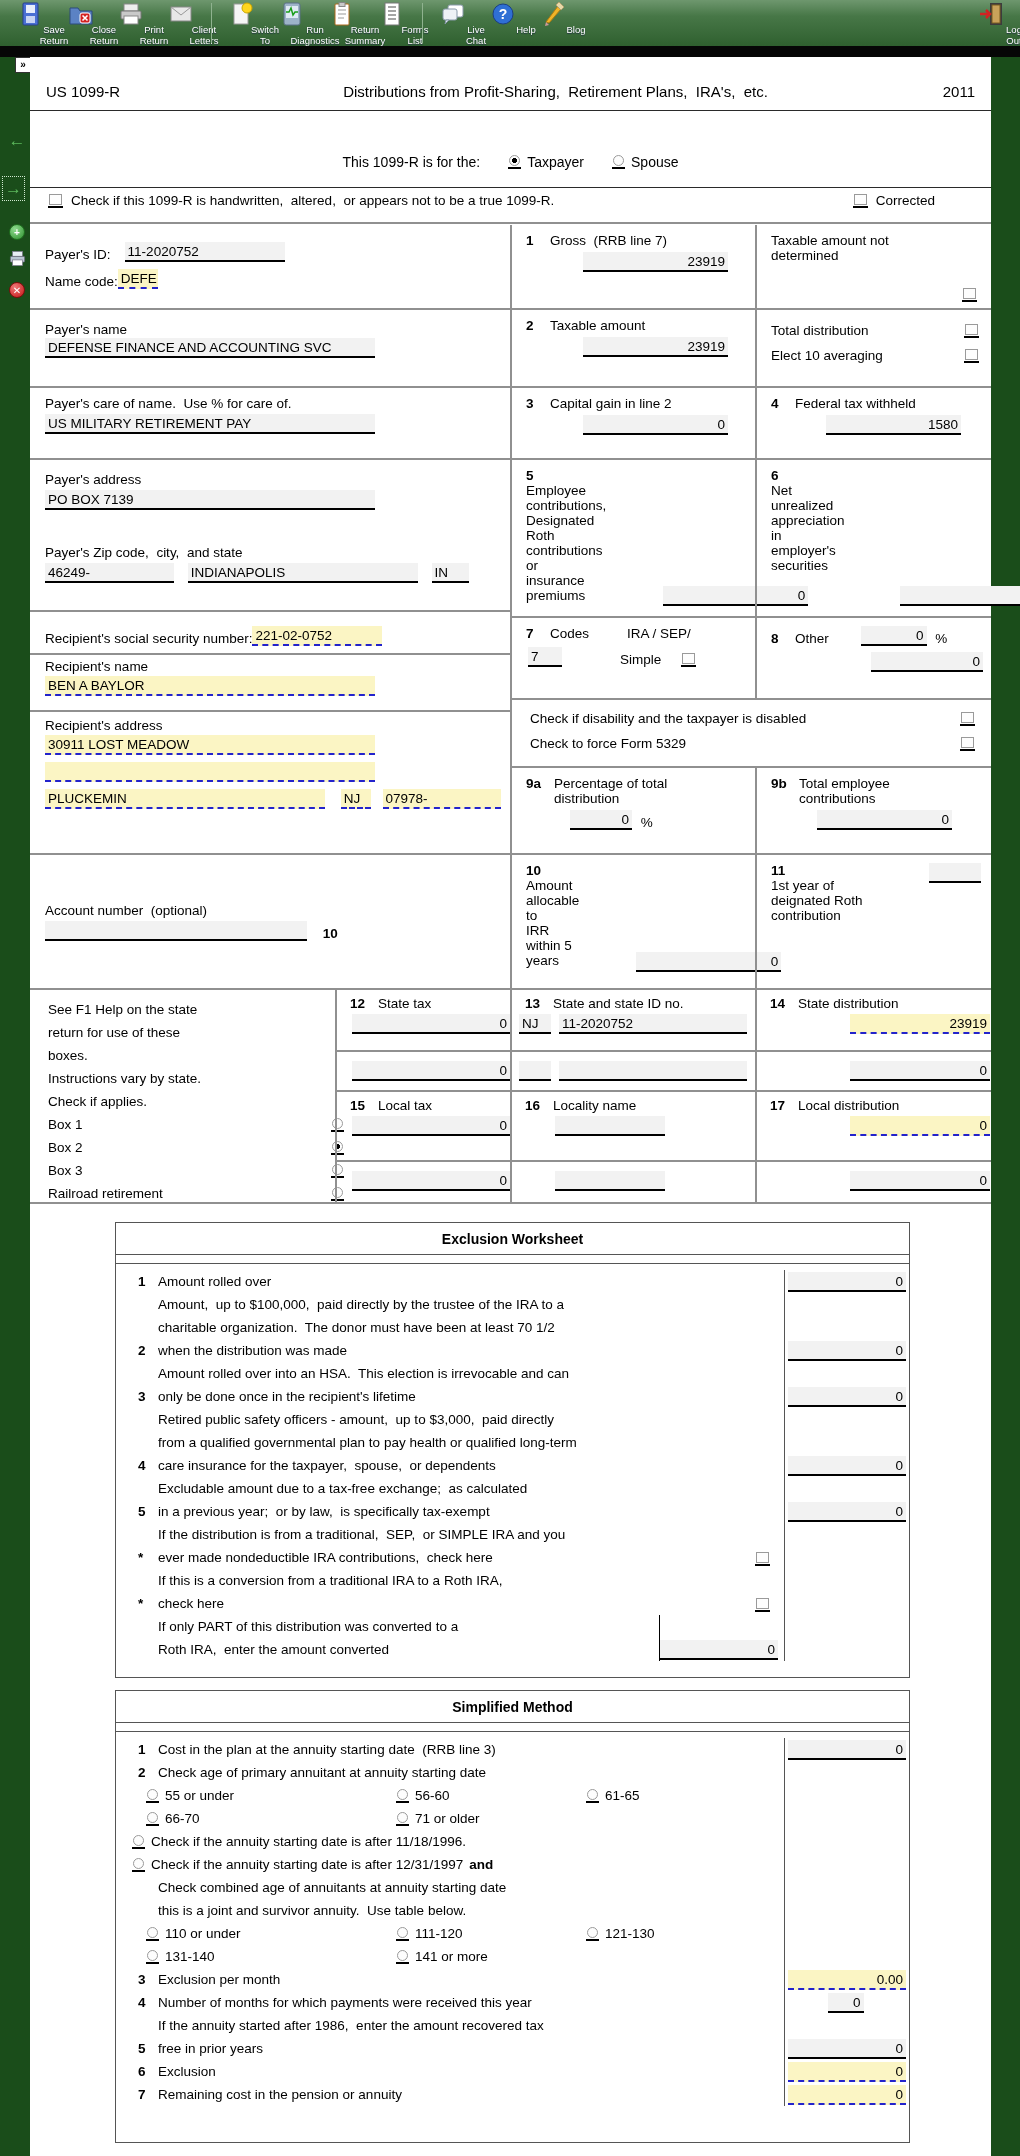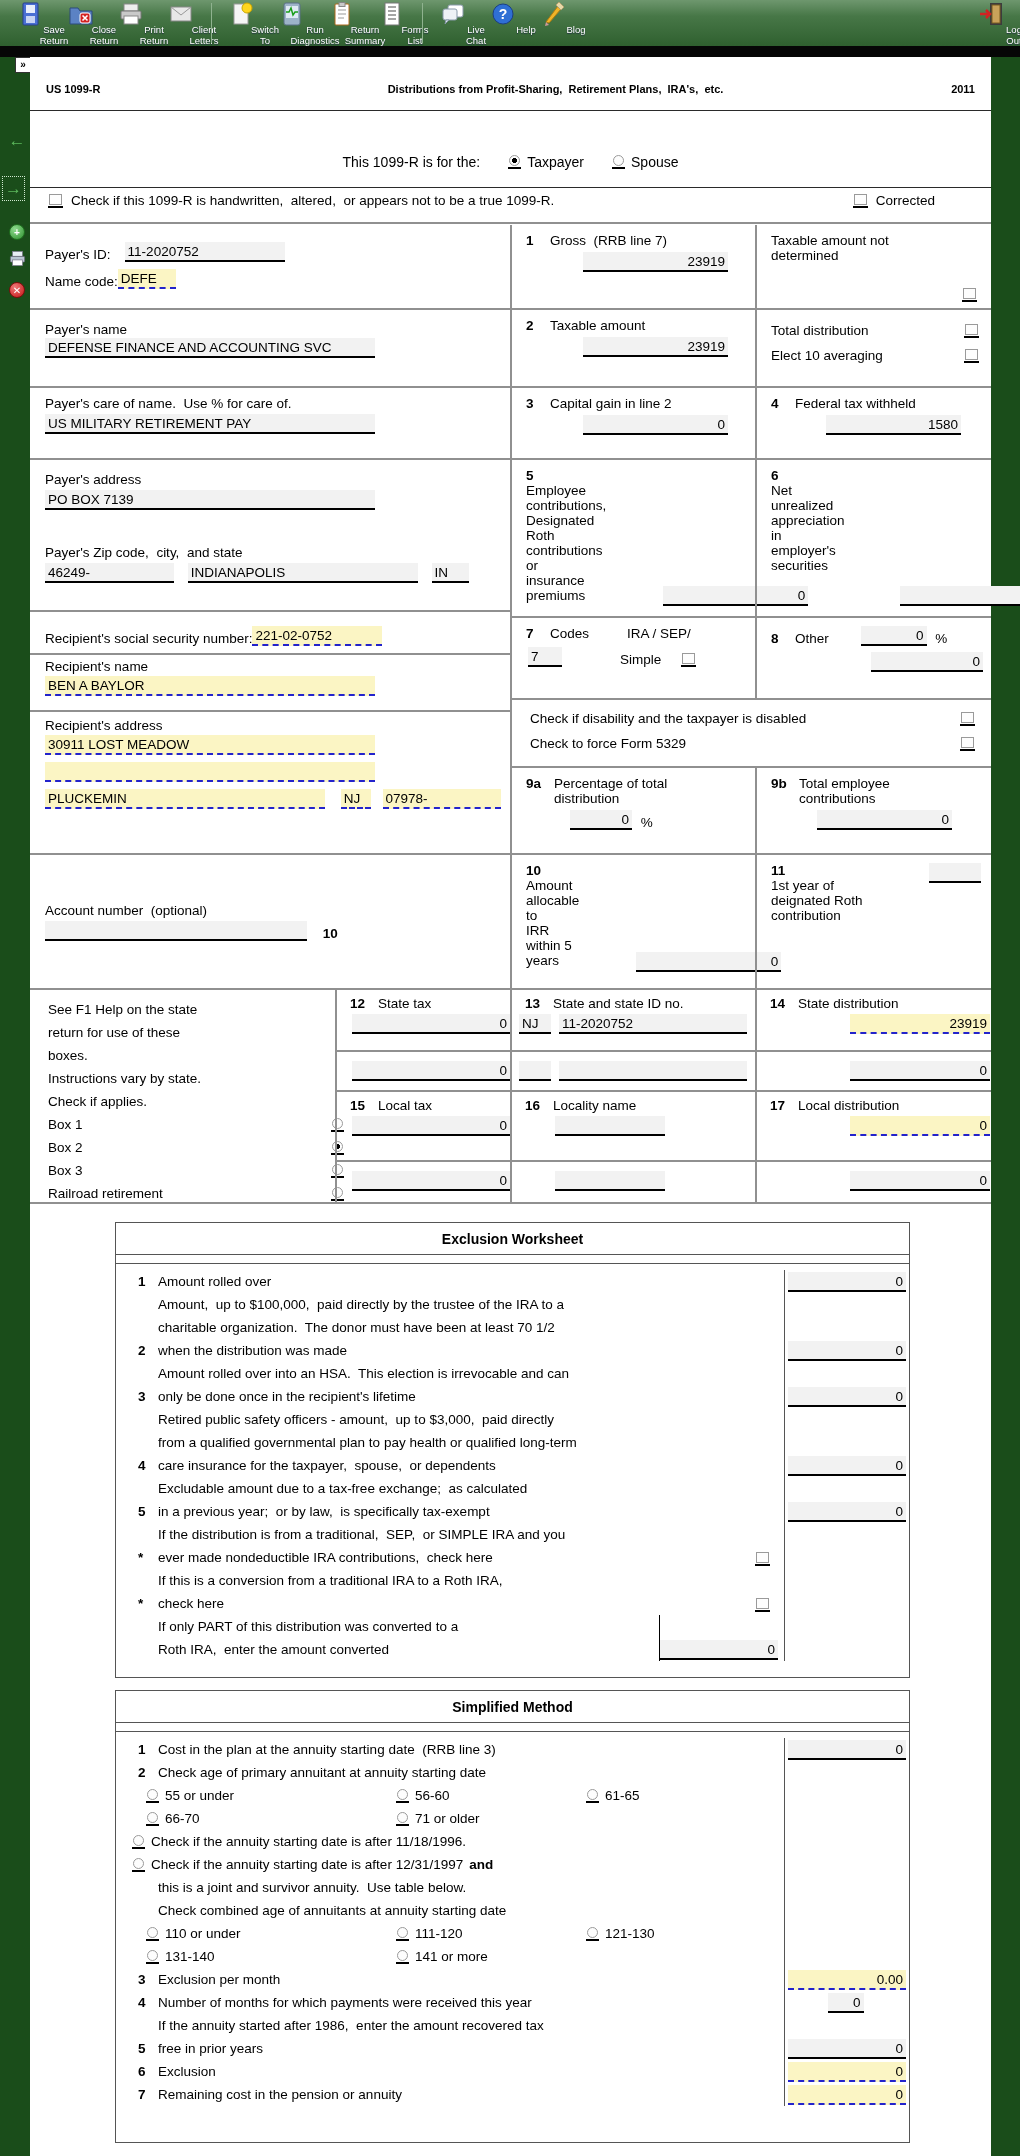--- a/index.html
+++ b/index.html
@@ -34,21 +34,21 @@
   .bnum{display:inline-block;width:24px;font-weight:bold;}
   .fld{display:inline-block;background:#f2f2f2;border-bottom:2px solid #000;height:20px;line-height:19px;
        padding:0 3px;vertical-align:bottom;}
   .fld.y{background:#fbf5c4;border-bottom:2px dashed #2323cc;}
   .fld.r{text-align:right;}
   .uw{display:inline-block;border-bottom:2px solid #000;padding:0 1px 1px 1px;line-height:0;}
   .cb{display:inline-block;width:13px;height:11px;border:1px solid #9a9a9a;background:#fdfdfd;}
   .radio{display:inline-block;width:11px;height:11px;border:1px solid #9a9a9a;border-radius:50%;background:#fdfdfd;}
   .radio.on{background:radial-gradient(circle,#000 0 2.6px,#fdfdfd 2.7px);}
 
-  .f-header{position:absolute;top:26px;left:16px;width:929px;display:flex;font-weight:bold;font-size:11px;}
+  .f-header{position:absolute;top:26px;left:16px;width:929px;display:flex;font-weight:normal;font-size:15px;}
   .f-header .fid{width:150px;}
   .f-header .ftitle{flex:1;text-align:center;}
   .f-header .fyear{width:60px;text-align:right;}
   .hline{position:absolute;left:0;width:961px;height:1px;background:#2a2a2a;}
   .owner-row{position:absolute;top:97px;left:0;width:961px;display:flex;justify-content:center;gap:28px;font-size:14px;align-items:center;}
   .owner-row .opt{display:flex;align-items:center;gap:6px;}
   .hand-row{position:absolute;top:136px;left:0;width:961px;display:flex;align-items:center;padding:0 56px 0 18px;}
   .hand-row .txt{flex:1;margin-left:8px;}
   .thick{position:absolute;left:0;width:961px;height:2px;background:#909090;}
 
@@ -257,21 +257,21 @@
   <div class="thick" style="top:165px"></div>
 
   <div class="lcol">
     <div class="lrow" style="height:85px;padding-top:10px">
       <div class="pline">
         <span class="lbl">Payer's ID:</span>
         <span class="fld" style="width:160px;margin-left:14px">11-2020752</span>
       </div>
       <div class="pline">
         <span class="lbl">Name code:</span>
-        <span class="fld y" style="width:58px">DEFE</span>
+        <span class="fld y" style="width:40px">DEFE</span>
       </div>
     </div>
     <div class="lrow" style="height:78px;padding-top:12px">
       <div class="lbl">Payer's name</div>
       <span class="fld" style="width:330px;margin-top:1px">DEFENSE FINANCE AND ACCOUNTING SVC</span>
     </div>
     <div class="lrow" style="height:72px;padding-top:8px">
       <div class="lbl">Payer's care of name.  Use % for care of.</div>
       <span class="fld" style="width:330px;margin-top:3px">US MILITARY RETIREMENT PAY</span>
     </div>
@@ -600,25 +600,25 @@
         </div>
         <div class="ws-row">
           <span class="ws-text ws-chkrow">
             <span class="uw"><span class="radio"></span></span>
             <span>Check if the annuity starting date is after 12/31/1997</span>
             <span class="bold">and</span>
           </span>
           <span class="ws-amt"></span>
         </div>
         <div class="ws-row">
+          <span class="ws-text ws-cont">Check combined age of annuitants at annuity starting date</span>
+          <span class="ws-amt"></span>
+        </div>
+        <div class="ws-row">
           <span class="ws-text ws-cont">this is a joint and survivor annuity.  Use table below.</span>
-          <span class="ws-amt"></span>
-        </div>
-        <div class="ws-row">
-          <span class="ws-text ws-cont">Check combined age of annuitants at annuity starting date</span>
           <span class="ws-amt"></span>
         </div>
         <div class="ws-row">
           <span class="ws-text ws-ind">
             <span class="opt3 ocol1"><span class="uw"><span class="radio"></span></span><span>110 or under</span></span>
             <span class="opt3 ocol2"><span class="uw"><span class="radio"></span></span><span>111-120</span></span>
             <span class="opt3"><span class="uw"><span class="radio"></span></span><span>121-130</span></span>
           </span>
           <span class="ws-amt"></span>
         </div>

